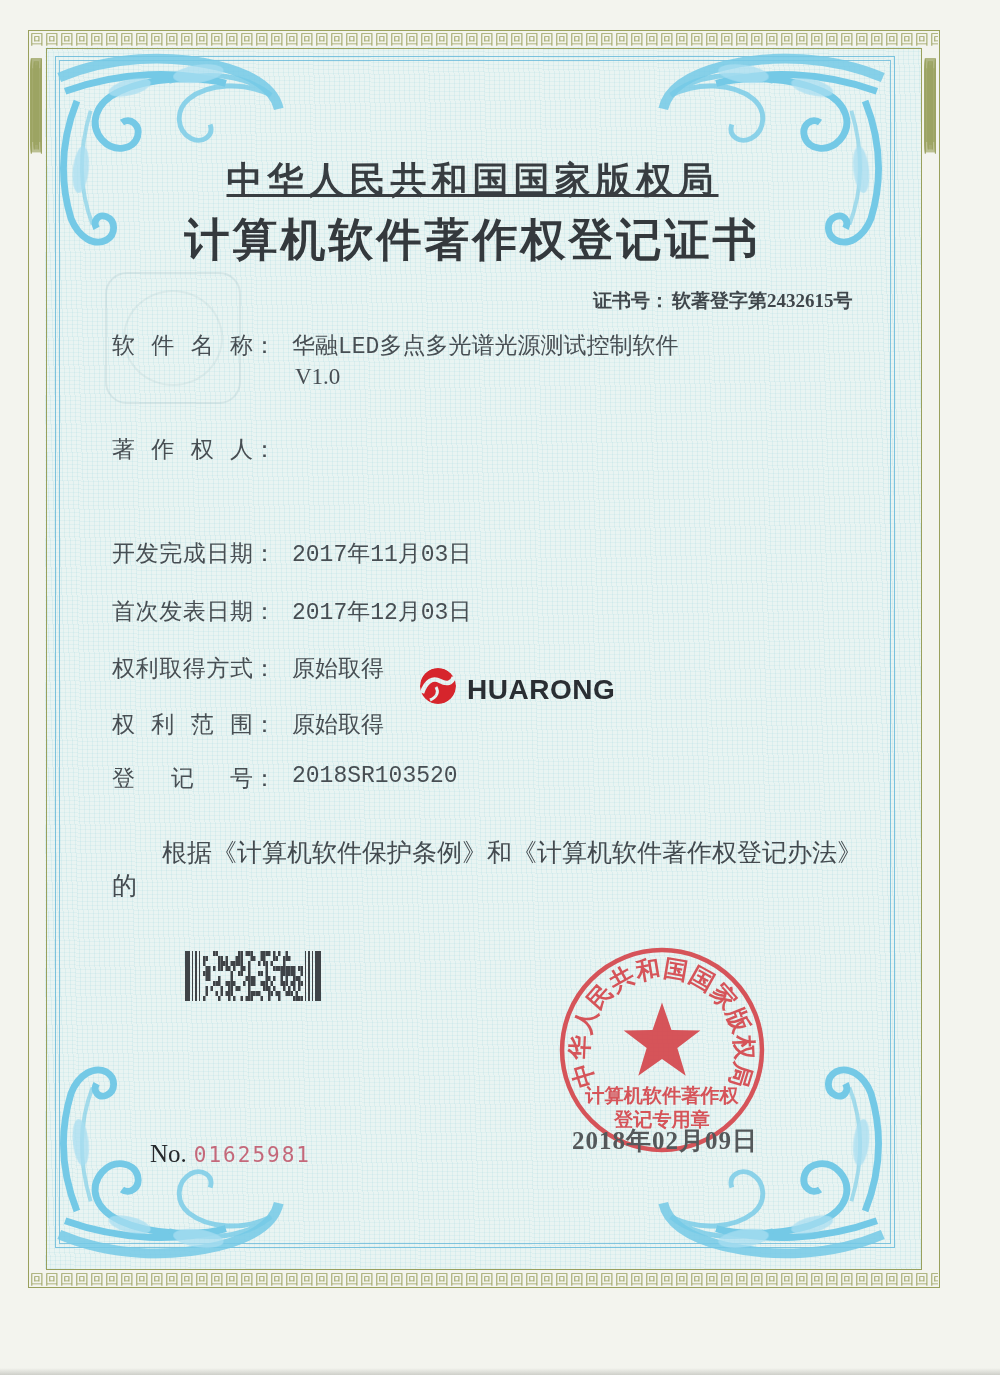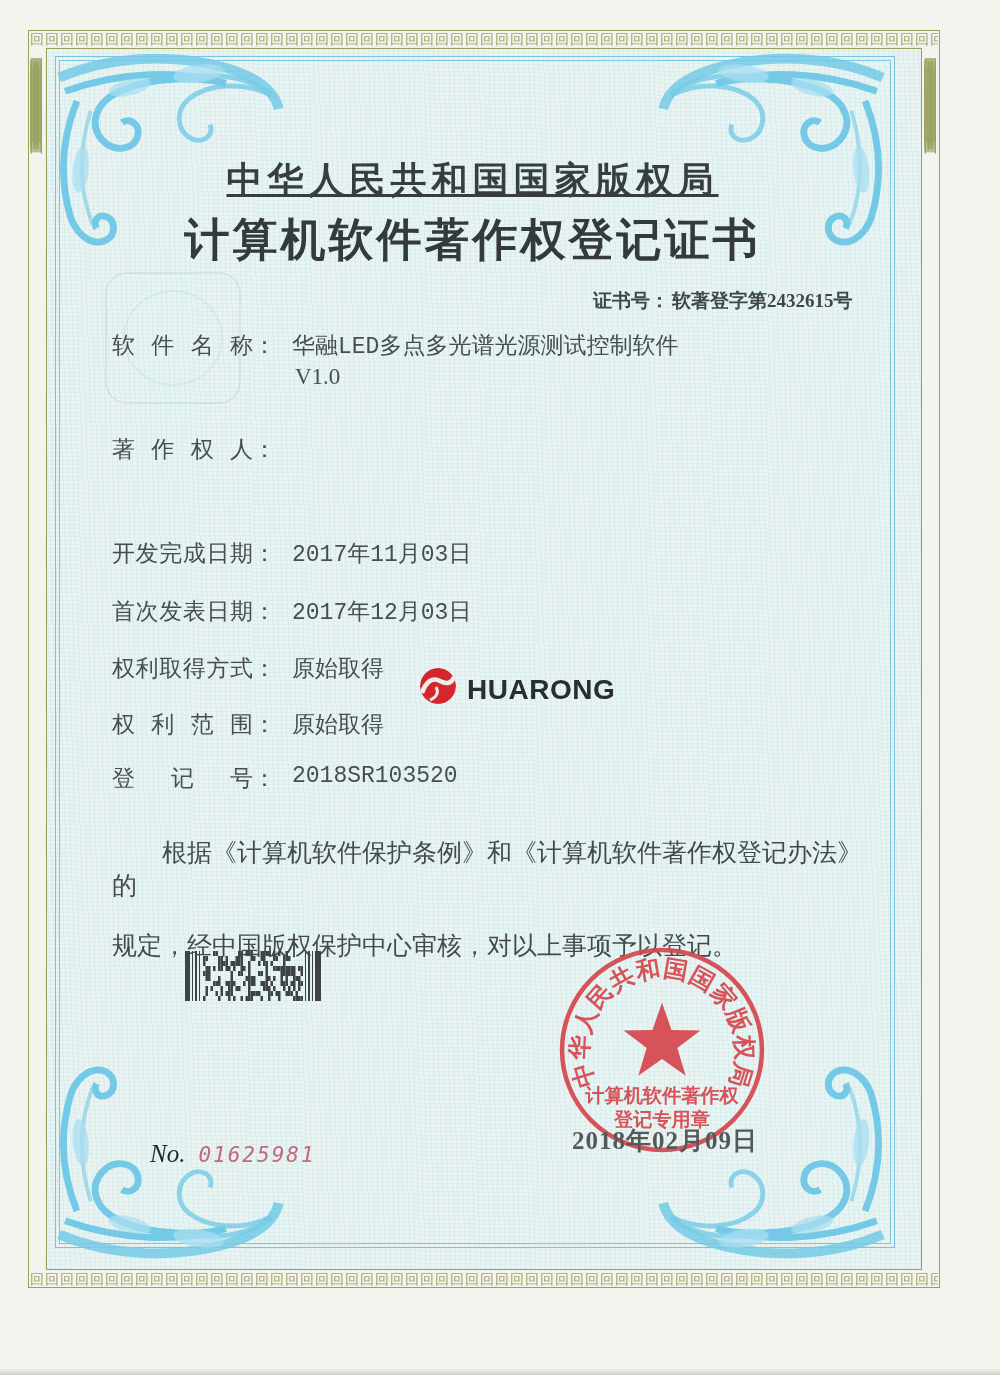--- a/index.html
+++ b/index.html
@@ -69,21 +69,21 @@
      font-size:28px;color:#2a2e33;letter-spacing:.5px;}
 
   
   #seal{position:absolute;left:556px;top:944px;width:212px;height:212px;opacity:.93;z-index:5;}
   #ring-chars text{font-size:24px;font-weight:700;font-family:"Liberation Serif","DejaVu Serif",serif;}
   .seal-t{font-size:19px;font-weight:700;font-family:"Liberation Serif","DejaVu Serif",serif;}
   .issue-date{position:absolute;left:572px;top:1124px;font-size:25px;font-weight:700;
      color:#54585a;letter-spacing:1px;z-index:6;}
 
   
-  .serial{position:absolute;left:150px;top:1140px;display:flex;gap:13px;align-items:baseline;font-style:italic;}
+  .serial{position:absolute;left:150px;top:1140px;display:flex;gap:7px;align-items:baseline;}
   .serial-label{font-size:25px;color:#25282b;}
   .serial-number{font-family:"DejaVu Sans Mono",monospace;font-size:21px;color:#c4687a;letter-spacing:2px;}
 </style>
 </head>
 <body>
 
 <div class="page">
 
   <div class="cert-bg"></div>
 
@@ -208,21 +208,20 @@
     <span class="jlabel">
         <span>登</span>
         <span>记</span>
         <span>号：</span>
       </span>
     <span class="value">2018SR103520</span>
   </div>
 
   <div class="statement">
     <div class="l1">根据《计算机软件保护条例》和《计算机软件著作权登记办法》的</div>
-    <div class="l2">规定，经中国版权保护中心审核，对以上事项予以登记。</div>
   </div>
 
   <svg id="barcode" width="137" height="50" viewBox="0 0 137 50">
       <rect x="0" y="0" width="5" height="50"></rect>
       <rect x="7" y="0" width="1" height="50"></rect>
       <rect x="10" y="0" width="2" height="50"></rect>
       <rect x="14" y="0" width="1" height="50"></rect>
       <rect x="120" y="0" width="1" height="50"></rect>
       <rect x="123" y="0" width="2" height="50"></rect>
       <rect x="127" y="0" width="1" height="50"></rect>

